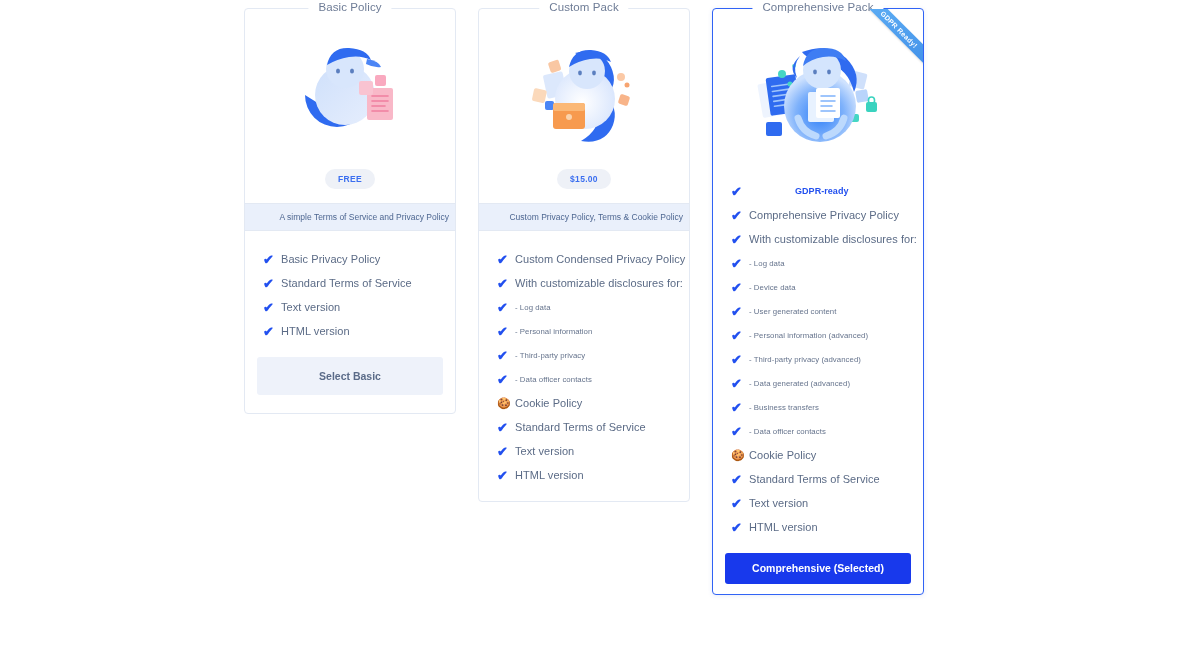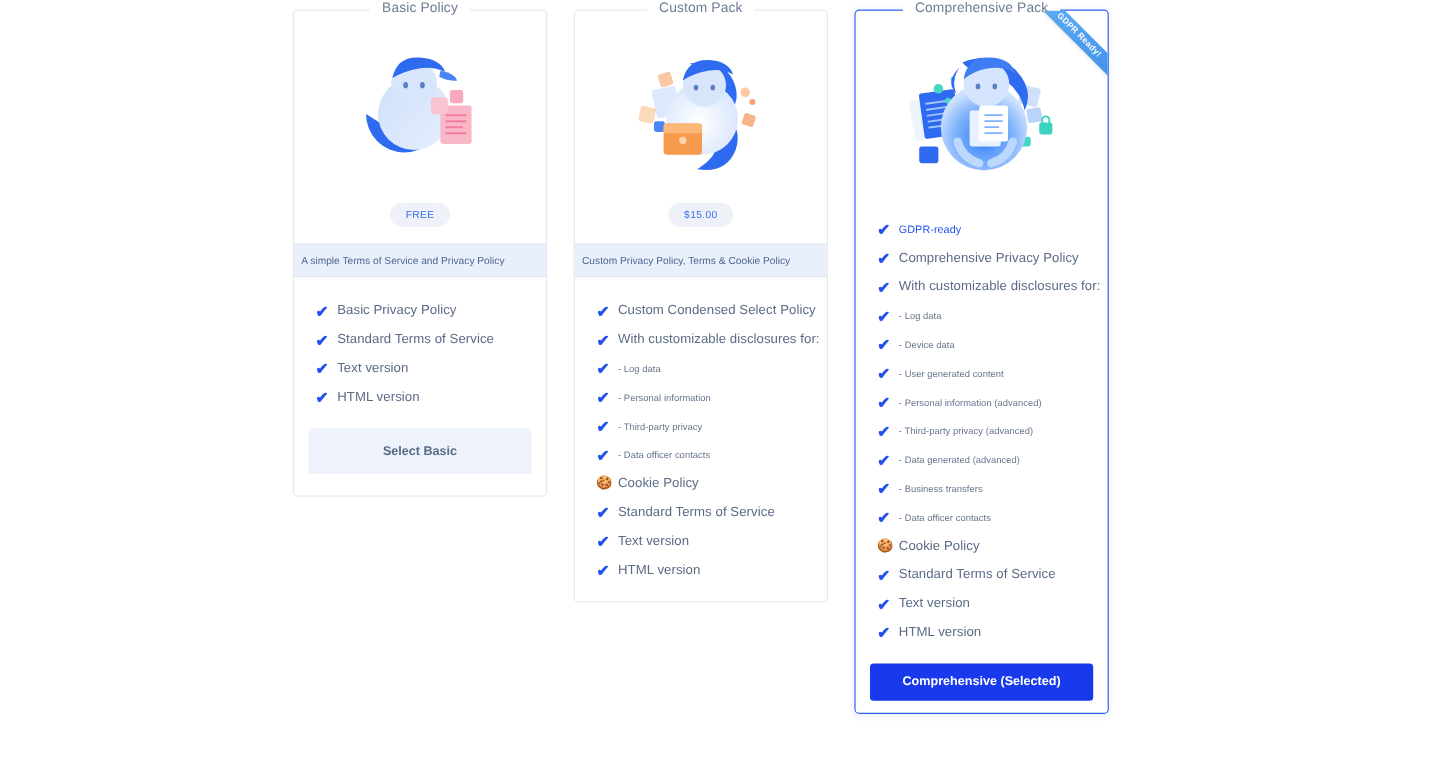--- a/index.html
+++ b/index.html
@@ -92,39 +92,39 @@
   .illus-wrap svg { display: block; }
 
   
   .price-row {
     display: flex;
     justify-content: center;
     padding: 6px 0 14px 0;
   }
   .price-badge {
     font-size: 8.5px;
-    font-weight: normal;
+    font-weight: bold;
     letter-spacing: 0.3px;
     padding: 5px 13px;
     border-radius: 999px;
     background: #eef1f7;
     color: #3a6ef0;
   }
   .price-badge.solid {
     background: #1f55f0;
     color: #ffffff;
   }
 
   
   .banner {
     background: #eaf0fb;
     color: #4a6persist;
     color: #4d6691;
     font-size: 8.5px;
-    text-align: left;
+    text-align: right;
     padding: 8px 6px;
     line-height: 1.2;
     border-top: 1px solid #e3e9f3;
     border-bottom: 1px solid #e3e9f3;
   }
   .banner.solid {
     background: #1f55f0;
     color: #ffffff;
     font-weight: bold;
     border-top: 1px solid #1f55f0;
@@ -163,22 +163,23 @@
     color: #5b6b86;
     letter-spacing: 0.05px;
     white-space: nowrap;
   }
   .feature.sub .label {
     font-size: 7.8px;
     color: #66748d;
   }
   .feature.accent .label {
     color: #2250ef;
-    font-weight: normal;
+    font-weight: bold;
     font-size: 9px;
+    margin-left: 46px;
   }
 
   
   .cta-wrap { padding: 8px 12px 10px 12px; }
   .cta {
     display: block;
     width: 100%;
     box-sizing: border-box;
     text-align: center;
     border: none;
@@ -297,21 +298,21 @@
 </div>
         <div class="price-row">
           <span class="price-badge">$15.00</span>
         </div>
         <div class="banner">Custom Privacy Policy, Terms &amp; Cookie Policy</div>
         <ul class="features">
           <li class="feature">
             <span class="bullet">
               <span class="check">✔</span>
             </span>
-            <span class="label">Custom Condensed Select Policy</span>
+            <span class="label">Custom Condensed Privacy Policy</span>
           </li>
           <li class="feature">
             <span class="bullet">
               <span class="check">✔</span>
             </span>
             <span class="label">With customizable disclosures for:</span>
           </li>
           <li class="feature sub">
             <span class="bullet">
               <span class="check">✔</span>

